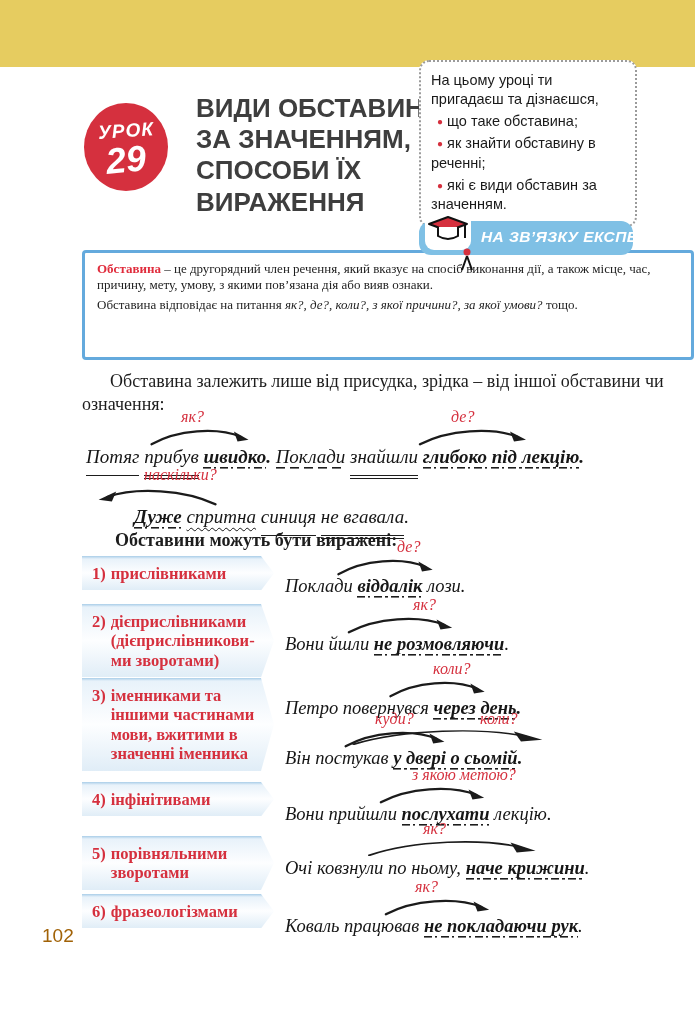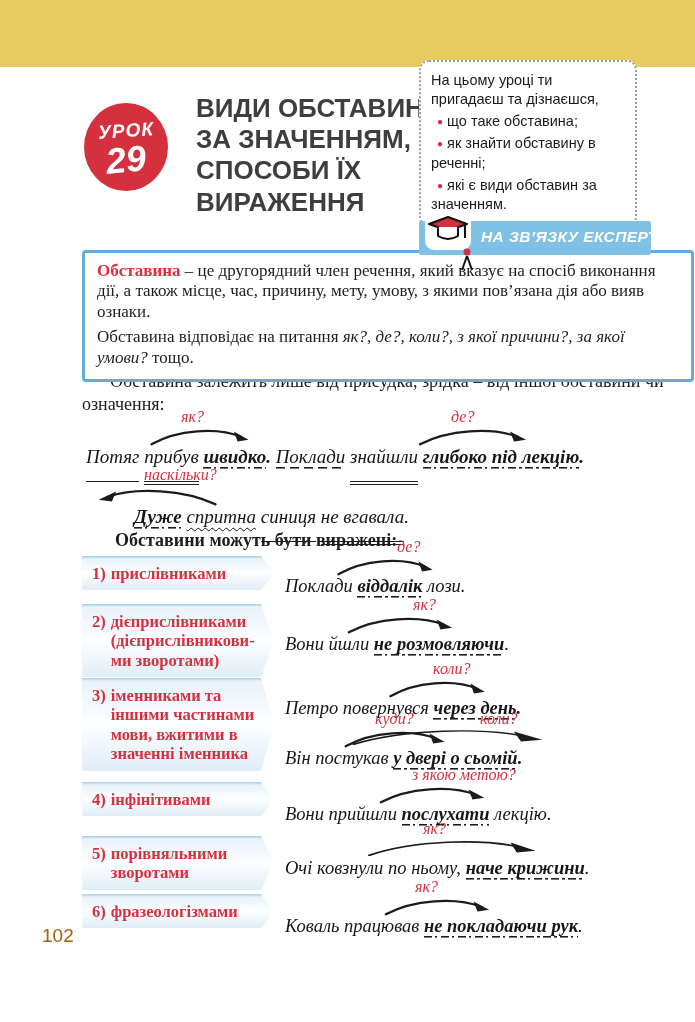--- a/index.html
+++ b/index.html
@@ -21,44 +21,44 @@
 
   
   .goals{position:absolute;left:419px;top:60px;width:218px;min-height:140px;box-sizing:border-box;
          border:2px dotted #9b9b9b;border-radius:10px;background:#fff;padding:9px 9px 8px 10px;
          font-family:"Liberation Sans",sans-serif;font-size:14.5px;line-height:1.32;color:#1a1a1a;}
   .goals .gi{margin-bottom:3px;}
   .goals .dot{color:#d5303e;font-size:10px;margin:0 4px 0 6px;vertical-align:1px;}
 
   
   .expert{position:absolute;left:419px;top:221px;width:214px;height:34px;background:#7fc0e5;
-          border-radius:2px;z-index:3;padding-left:18px;}
+          border-radius:12px;z-index:3;}
   .expert .cap-box{position:absolute;left:6px;top:-9px;width:46px;height:38px;background:#fff;
           border-radius:9px;}
   .expert .elabel{position:absolute;left:62px;top:7px;color:#fff;white-space:nowrap;
           font-family:"Liberation Sans",sans-serif;font-style:italic;font-weight:700;font-size:15.5px;letter-spacing:.4px;}
   .tassel{position:absolute;left:40px;top:27px;}
 
   
   .defbox{position:absolute;left:82px;top:250px;width:612px;box-sizing:border-box;min-height:110px;
           border:3px solid #64aadd;border-radius:4px;background:#fff;padding:8px 12px 6px 12px;
-          font-size:17px;line-height:1.2;z-index:2;}
+          font-size:13px;line-height:1.2;z-index:2;}
   .defbox p{margin:0 0 5px 0;}
   .defbox .term{color:#e02c3c;font-weight:700;}
   .defbox .qit{font-style:italic;}
 
   .para{position:absolute;left:82px;top:370px;width:588px;font-size:18px;line-height:1.3;text-indent:28px;}
 
   .hdg{position:absolute;left:115px;top:530px;font-weight:700;font-size:18px;}
 
   
   .q{position:absolute;font-style:italic;font-weight:400;color:#d5303e;font-size:16px;white-space:nowrap;}
   .arc{position:absolute;height:22px;}
   .sent{position:absolute;left:0;font-style:italic;font-size:18.5px;white-space:nowrap;color:#161616;}
-  .w{padding-bottom:14px;}
+  .w{padding-bottom:8px;}
   .b{font-weight:700;}
   .u-single{border-bottom:1.6px solid #1d1d1d;}
   .u-double{border-bottom:4px double #1d1d1d;}
   .u-dashed{background:repeating-linear-gradient(90deg,#1d1d1d 0 9px,transparent 9px 14px) left bottom/100% 1.6px no-repeat;padding-bottom:2px;font-style:italic;}
   .u-dashdot{background:repeating-linear-gradient(90deg,#1d1d1d 0 8px,transparent 8px 11px,#1d1d1d 11px 13.5px,transparent 13.5px 17px) left bottom/100% 1.6px no-repeat;padding-bottom:2px;}
   .u-wavy{text-decoration:underline;text-decoration-style:wavy;text-decoration-thickness:1.4px;text-underline-offset:4px;}
 
   .exg{position:absolute;height:64px;}
 
   

